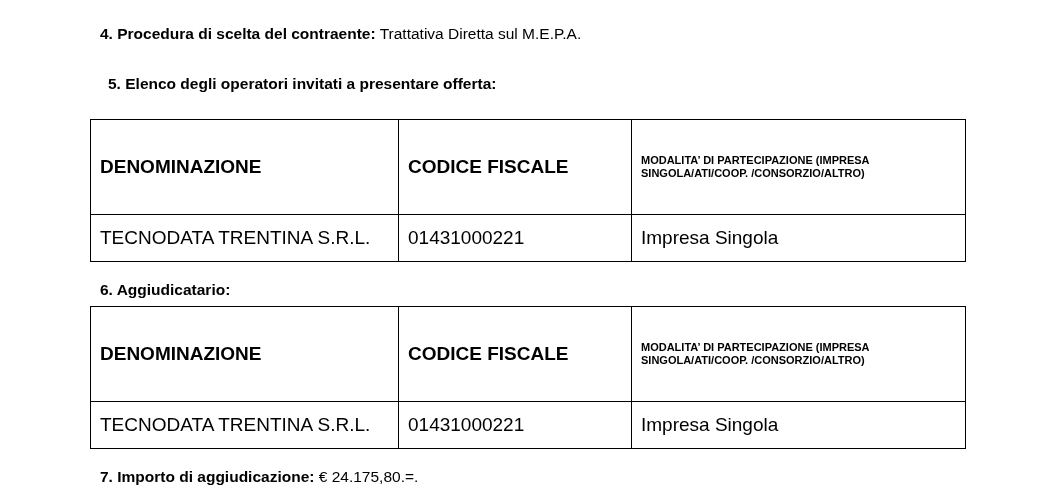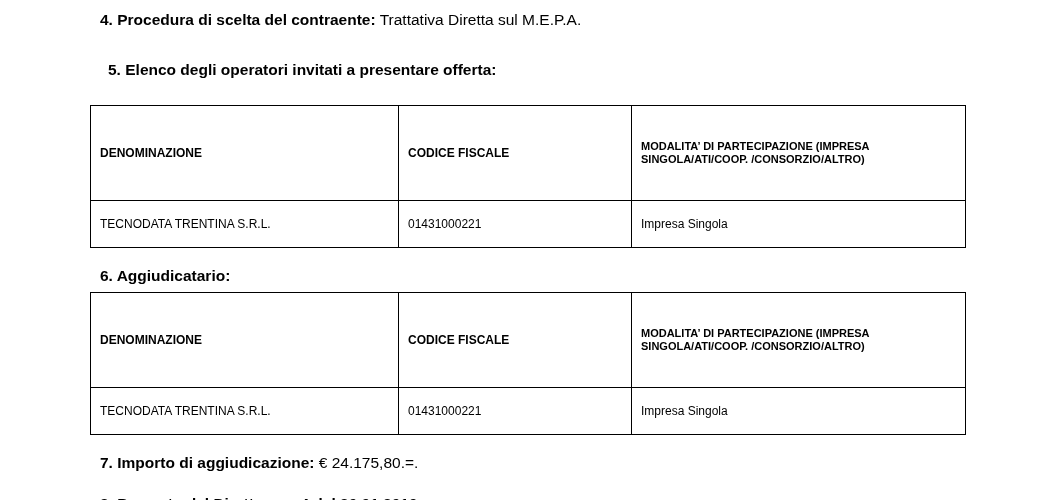--- a/index.html
+++ b/index.html
@@ -11,21 +11,21 @@
     width: 1058px;
     height: 500px;
     font-family: "Liberation Sans", sans-serif;
     color: #000000;
     overflow: hidden;
     position: relative;
   }
   .page {
     position: absolute;
     left: 0;
-    top: 2px;
+    top: 16px;
     width: 1058px;
     height: 412px;
   }
   .para {
     position: absolute;
     font-size: 15.5px;
     line-height: 1.25;
     white-space: nowrap;
   }
   .para b {
@@ -36,21 +36,21 @@
   }
   table.doc-table {
     position: absolute;
     border-collapse: collapse;
     table-layout: fixed;
   }
   table.doc-table td {
     border: 1px solid #000000;
     vertical-align: middle;
     padding: 3px 8px 3px 9px;
-    font-size: 12px;
+    font-size: 19px;
   }
   td.head {
     font-weight: bold;
     font-size: 15px;
     line-height: 1.22;
   }
   td.head.modal {
     font-size: 11px;
     padding-top: 4px;
     padding-bottom: 4px;

